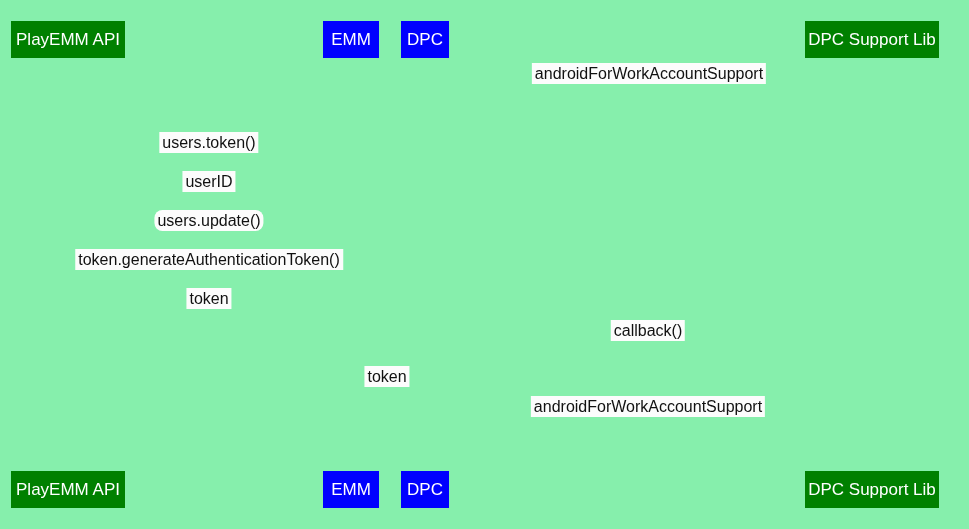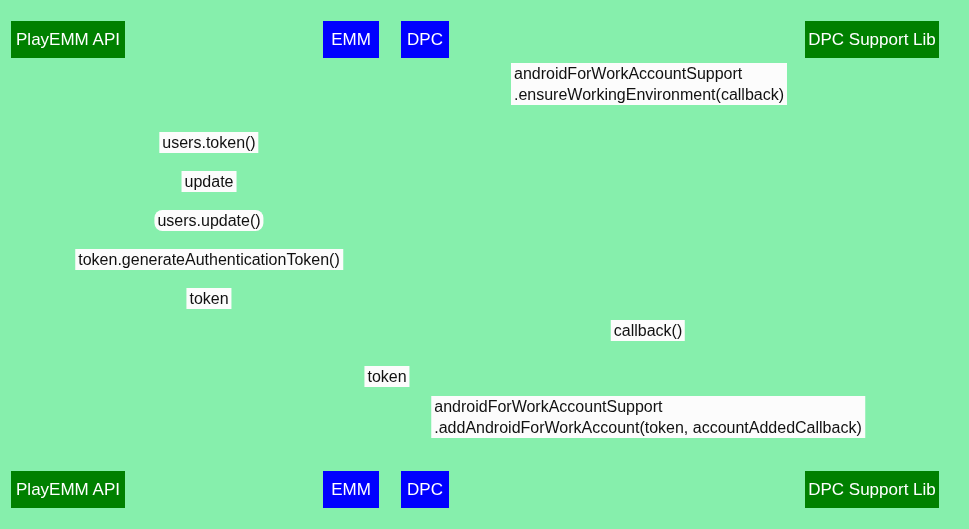--- a/index.html
+++ b/index.html
@@ -29,21 +29,21 @@
   .actor.row-top { top: 21px; }
   .actor.row-bottom { top: 471px; }
   .message {
     position: absolute;
     transform: translateX(-50%);
     background: #fcfcfc;
     color: #111111;
     font-size: 16px;
     line-height: 21px;
     padding: 0 3px;
-    text-align: left;
+    text-align: right;
     white-space: nowrap;
   }
   .message .msg-line { display: block; }
 </style>
 </head>
 <body>
 
 <div id="diagram">
   <div id="actors-top">
       <div class="actor row-top" style="left: 11px; width: 114px; background: rgb(0, 128, 0);">
@@ -55,46 +55,44 @@
       <div class="actor row-top" style="left: 401px; width: 48px; background: rgb(0, 0, 255);">
         <span>DPC</span>
       </div>
       <div class="actor row-top" style="left: 805px; width: 134px; background: rgb(0, 128, 0);">
         <span>DPC Support Lib</span>
       </div>
     </div>
   <div id="messages">
       <div class="message" style="left: 649px; top: 63px; background: rgb(252, 252, 252); color: rgb(17, 17, 17);">
         <span class="msg-line">androidForWorkAccountSupport</span>
-        <span class="msg-line">.ensureWorkingEnvironment(callback)</span>
       </div>
       <div class="message" style="left: 209px; top: 132px; background: rgb(252, 252, 252); color: rgb(17, 17, 17);">
         <span class="msg-line">users.token()</span>
       </div>
       <div class="message" style="left: 209px; top: 171px; background: rgb(252, 252, 252); color: rgb(17, 17, 17);">
-        <span class="msg-line">update</span>
+        <span class="msg-line">userID</span>
       </div>
       <div class="message" style="left: 209px; top: 210px; background: rgb(252, 252, 252); color: rgb(17, 17, 17); border-radius: 8px;">
         <span class="msg-line">users.update()</span>
       </div>
       <div class="message" style="left: 209px; top: 249px; background: rgb(252, 252, 252); color: rgb(17, 17, 17);">
         <span class="msg-line">token.generateAuthenticationToken()</span>
       </div>
       <div class="message" style="left: 209px; top: 288px; background: rgb(252, 252, 252); color: rgb(17, 17, 17);">
         <span class="msg-line">token</span>
       </div>
       <div class="message" style="left: 648px; top: 320px; background: rgb(252, 252, 252); color: rgb(17, 17, 17);">
         <span class="msg-line">callback()</span>
       </div>
       <div class="message" style="left: 387px; top: 366px; background: rgb(252, 252, 252); color: rgb(17, 17, 17);">
         <span class="msg-line">token</span>
       </div>
       <div class="message" style="left: 648px; top: 396px; background: rgb(252, 252, 252); color: rgb(17, 17, 17);">
         <span class="msg-line">androidForWorkAccountSupport</span>
-        <span class="msg-line">.addAndroidForWorkAccount(token, accountAddedCallback)</span>
       </div>
     </div>
   <div id="actors-bottom">
       <div class="actor row-bottom" style="left: 11px; width: 114px; background: rgb(0, 128, 0);">
         <span>PlayEMM API</span>
       </div>
       <div class="actor row-bottom" style="left: 323px; width: 56px; background: rgb(0, 0, 255);">
         <span>EMM</span>
       </div>
       <div class="actor row-bottom" style="left: 401px; width: 48px; background: rgb(0, 0, 255);">

